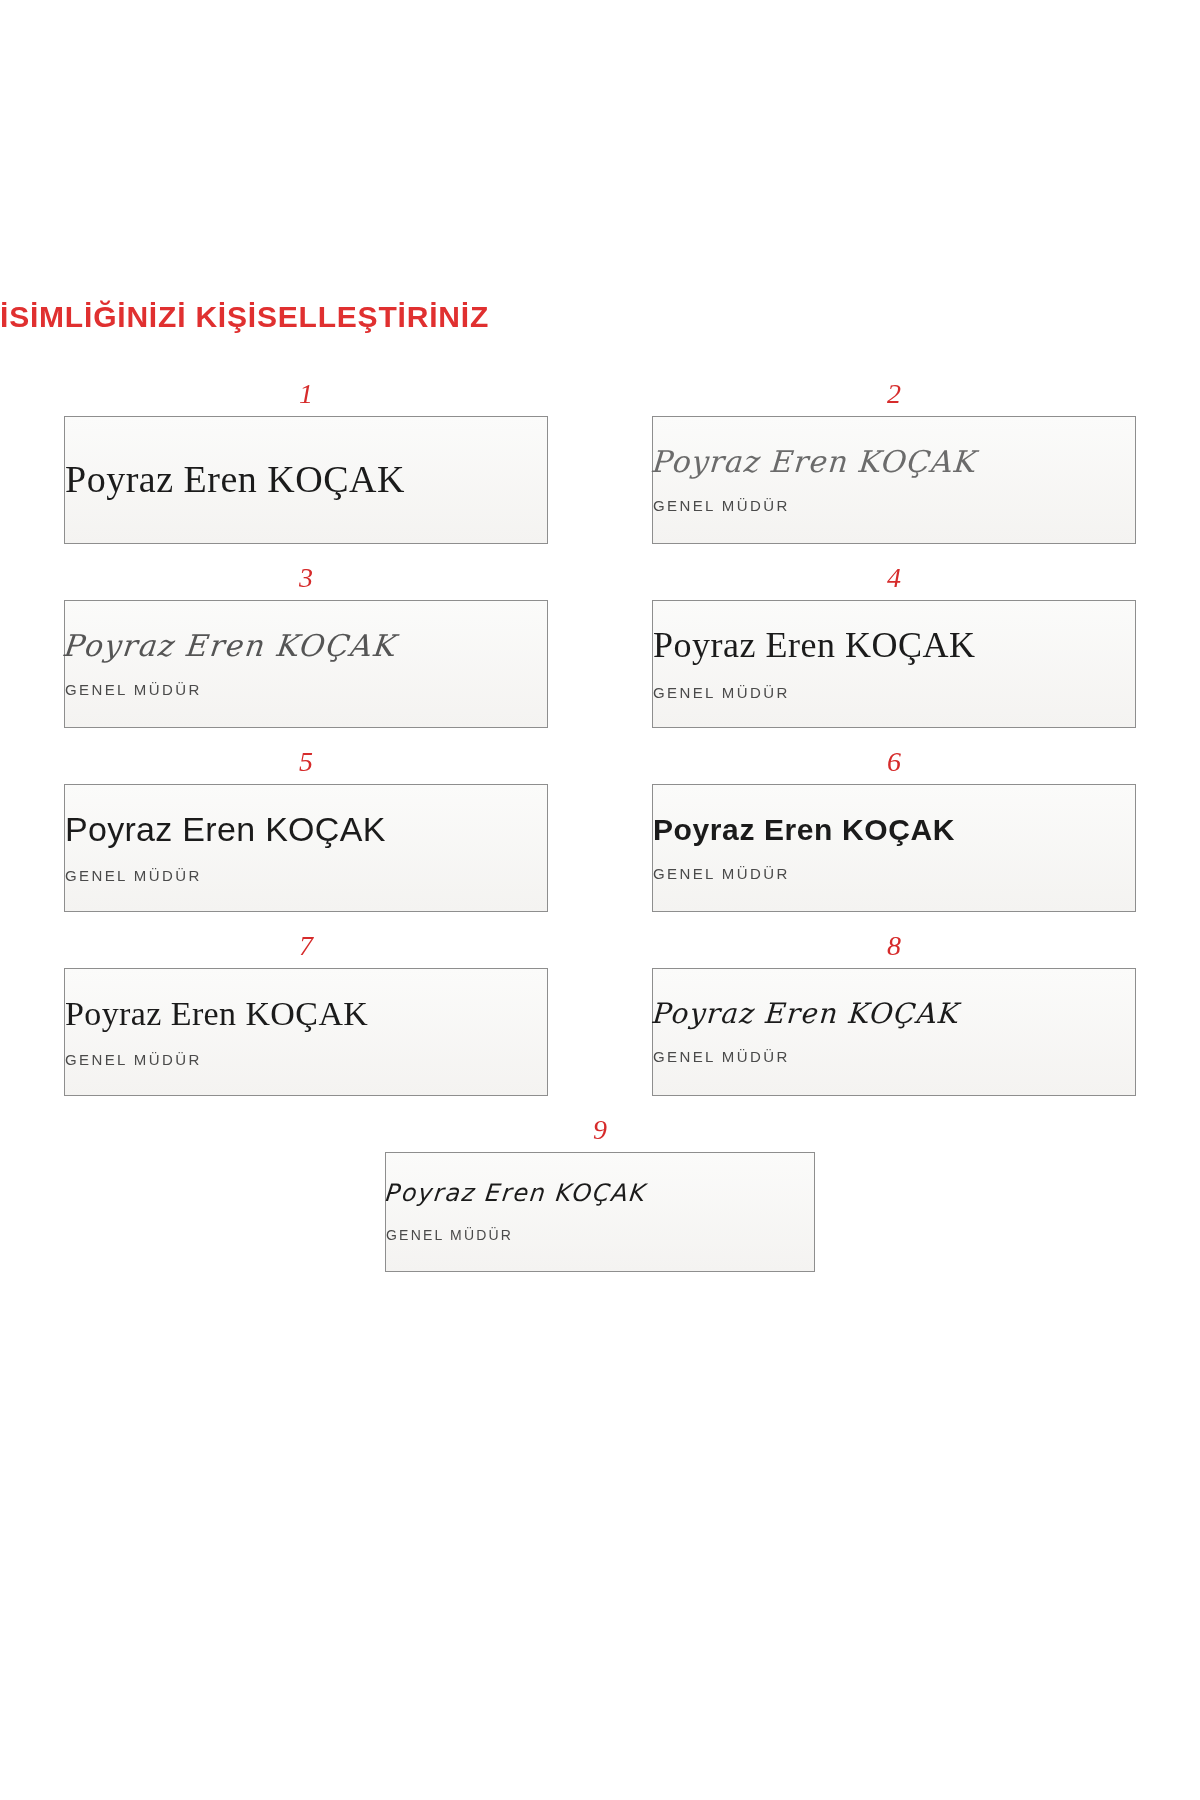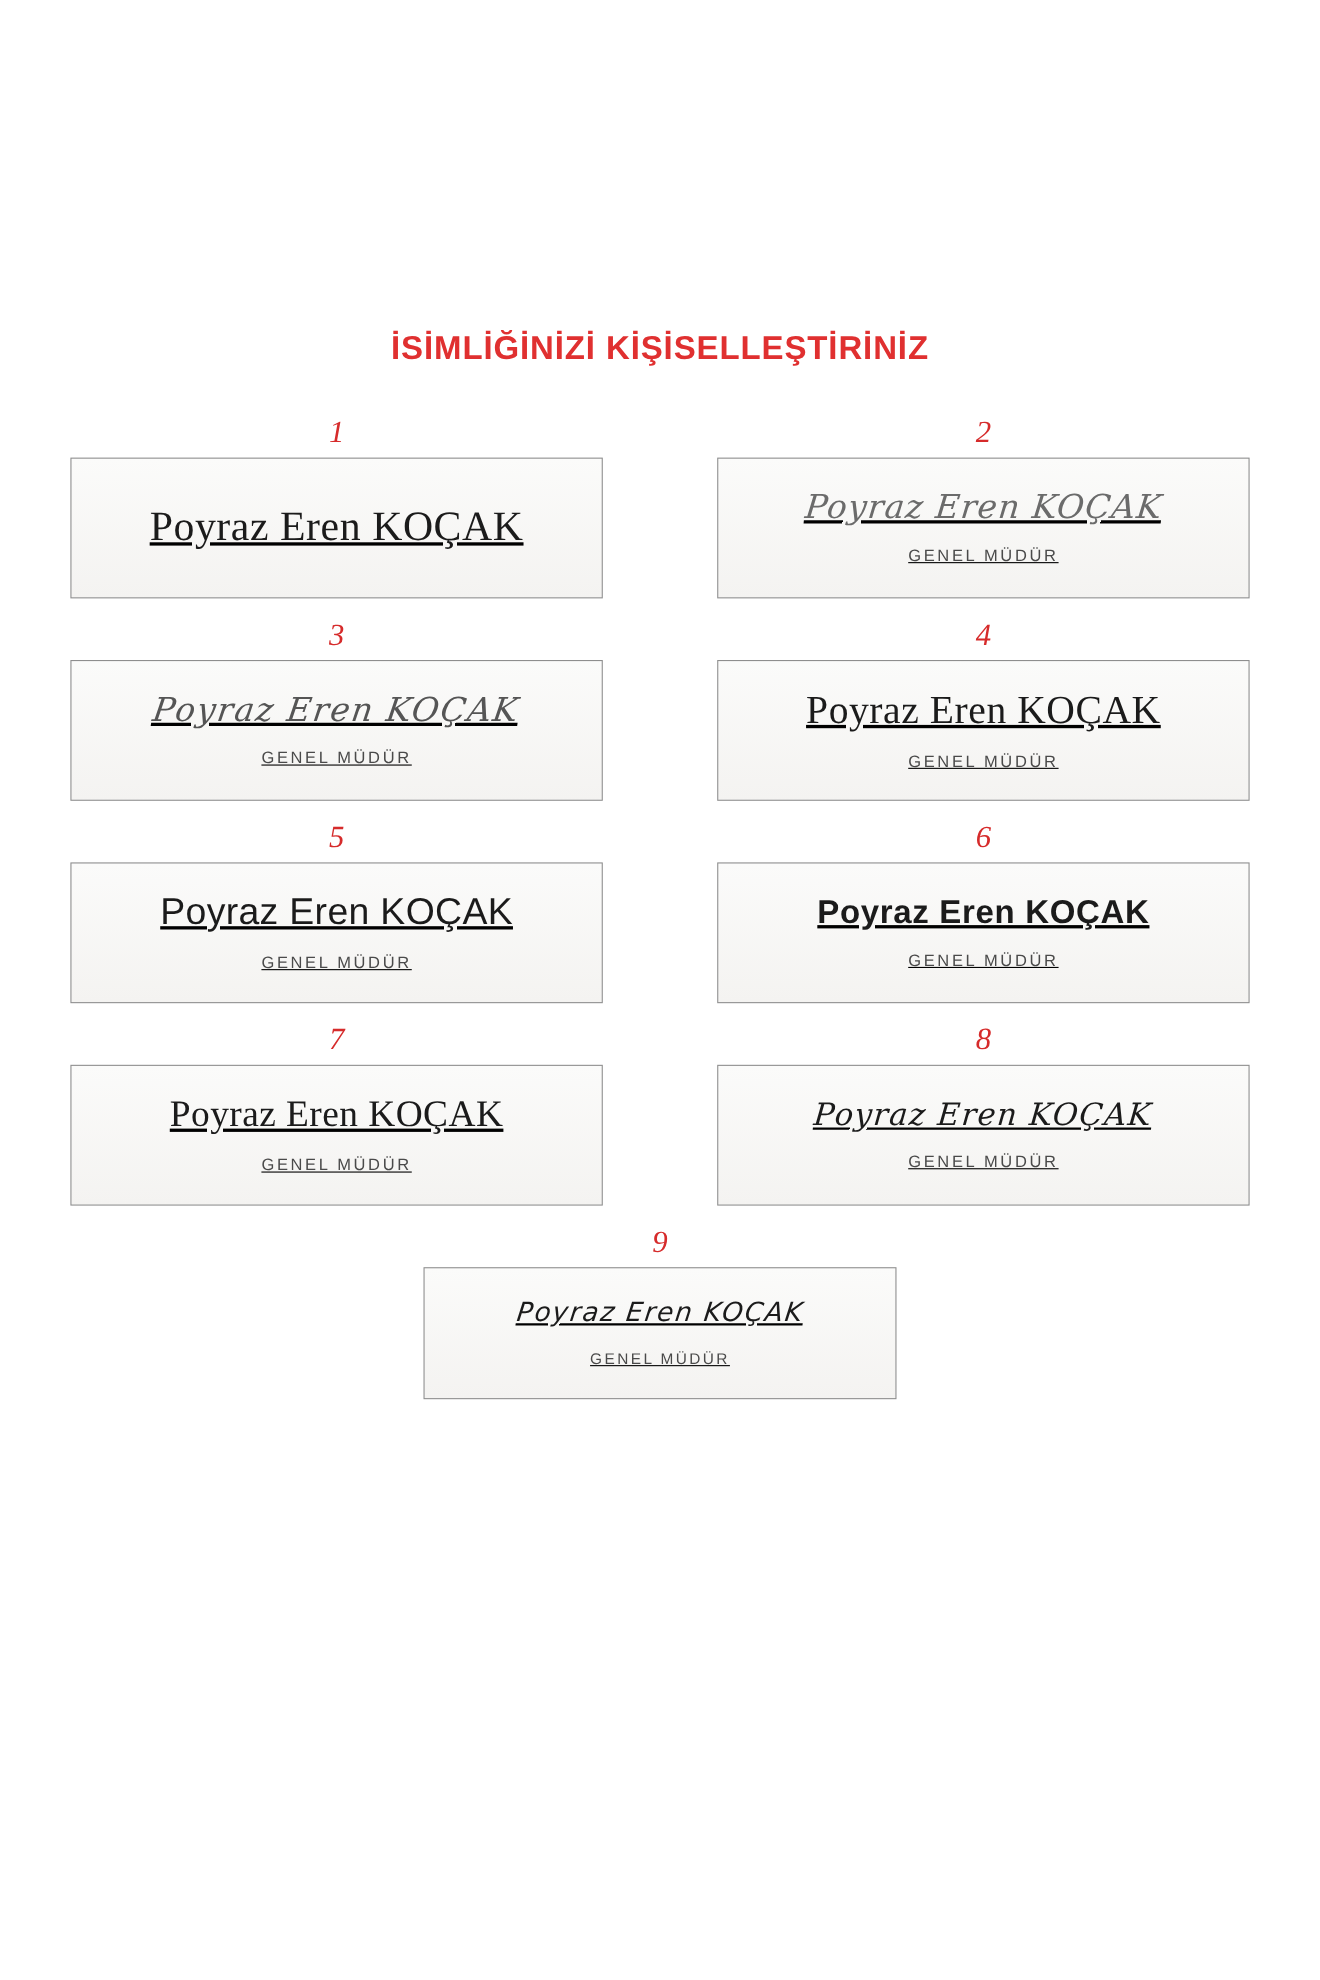--- a/index.html
+++ b/index.html
@@ -20,21 +20,20 @@
     height: 1800px;
     position: relative;
     background: #ffffff;
   }
 
   .heading {
     position: absolute;
     top: 300px;
     left: 0;
     width: 1200px;
-    text-align: center;
     color: #e03030;
     font-size: 30px;
     font-weight: 700;
     letter-spacing: 0.8px;
     font-family: "Liberation Sans", sans-serif;
   }
 
   .grid {
     position: absolute;
     top: 380px;
@@ -75,23 +74,21 @@
   }
 
   .plate {
     width: 484px;
     height: 128px;
     border: 1px solid #8e8e8e;
     background: linear-gradient(180deg, #fbfbfa 0%, #f4f3f1 100%);
     box-sizing: border-box;
     display: flex;
     flex-direction: column;
-    align-items: center;
     justify-content: center;
-    text-decoration: underline;
   }
 
   .plate.small {
     width: 430px;
     height: 120px;
   }
 
   .plate-name {
     color: #1b1b1b;
     line-height: 1.05;

